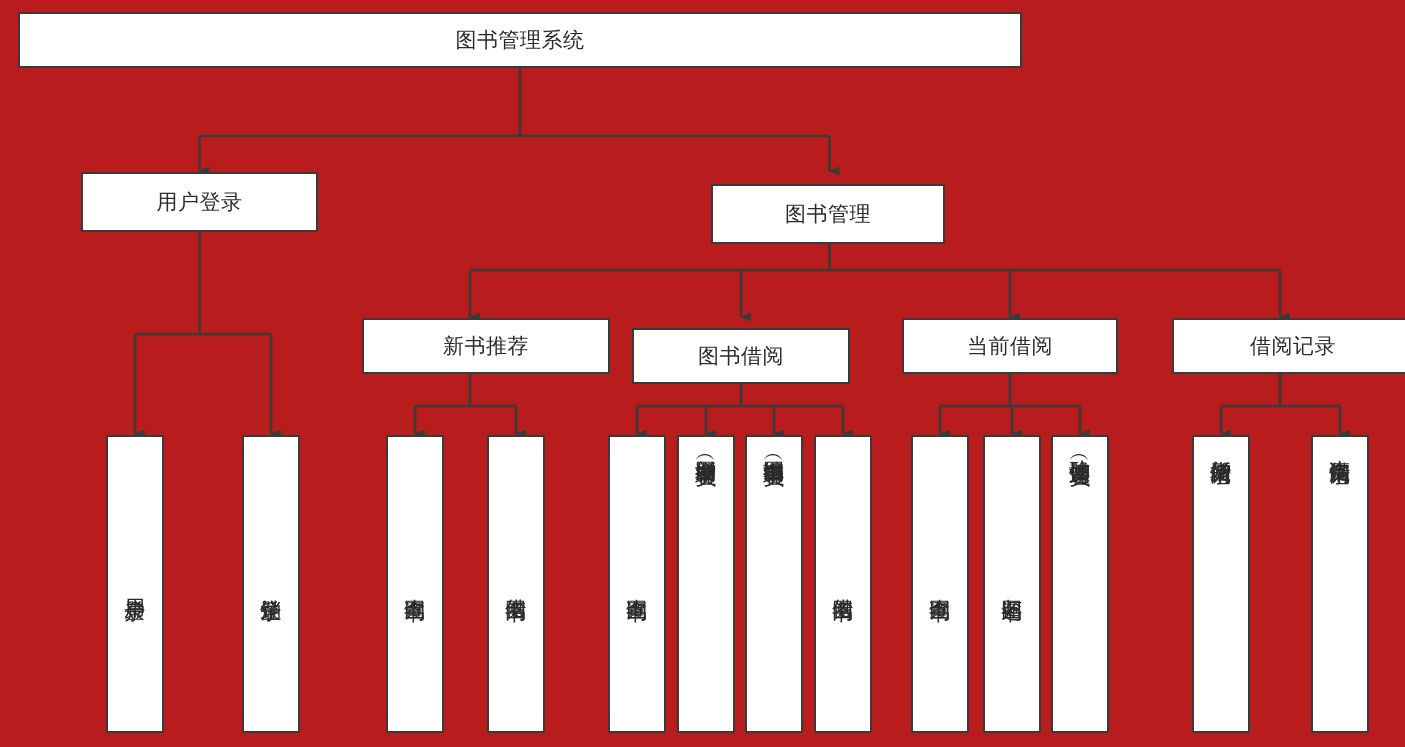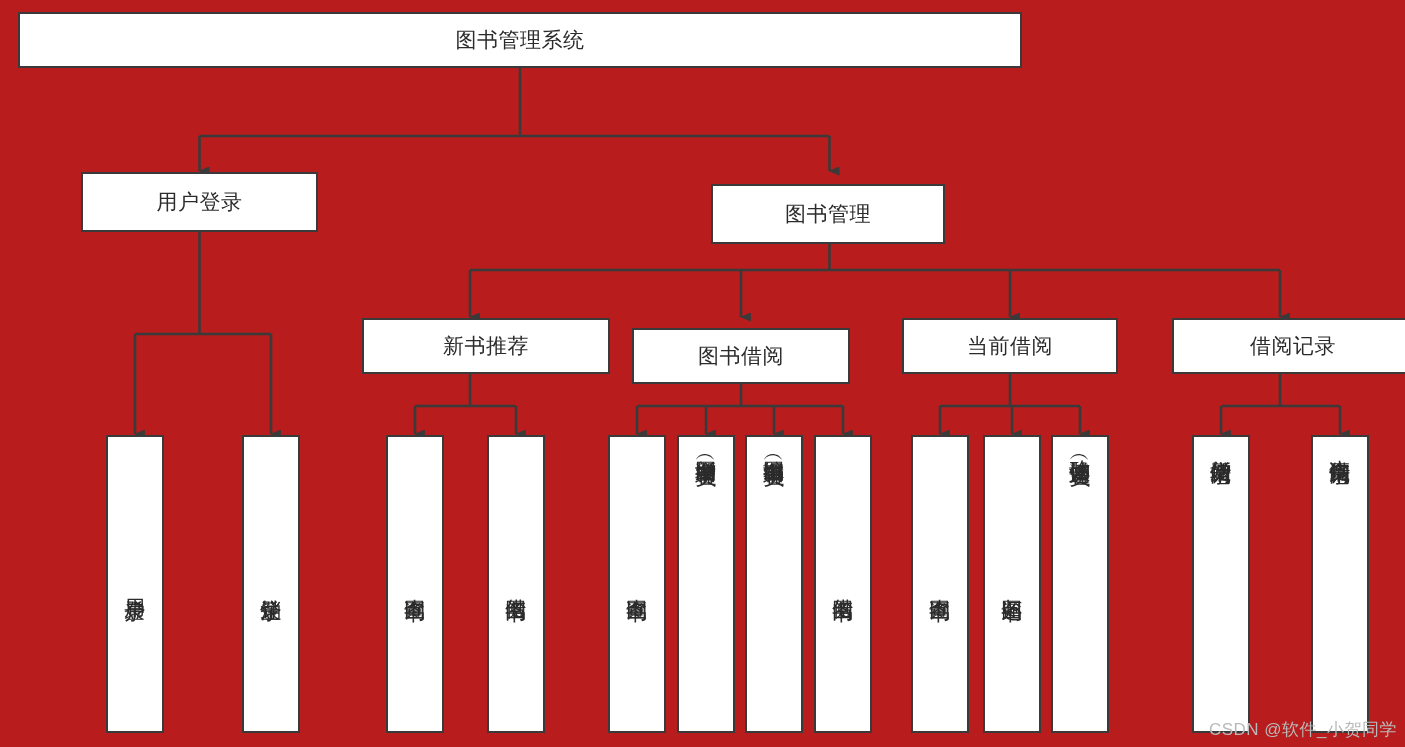--- a/index.html
+++ b/index.html
@@ -176,14 +176,13 @@
         <span class="label">确认归还（管理员）</span>
       </div>
       <div class="node v" style="left: 1192px; top: 435px; width: 58px; height: 298px;">
         <span class="label">新增借阅记录</span>
       </div>
       <div class="node v" style="left: 1311px; top: 435px; width: 58px; height: 298px;">
         <span class="label">查询借阅记录</span>
       </div>
     </div>
 
-  <div class="watermark">CSDN @软件_小贺同学</div>
 </div>
 
 </body></html>

